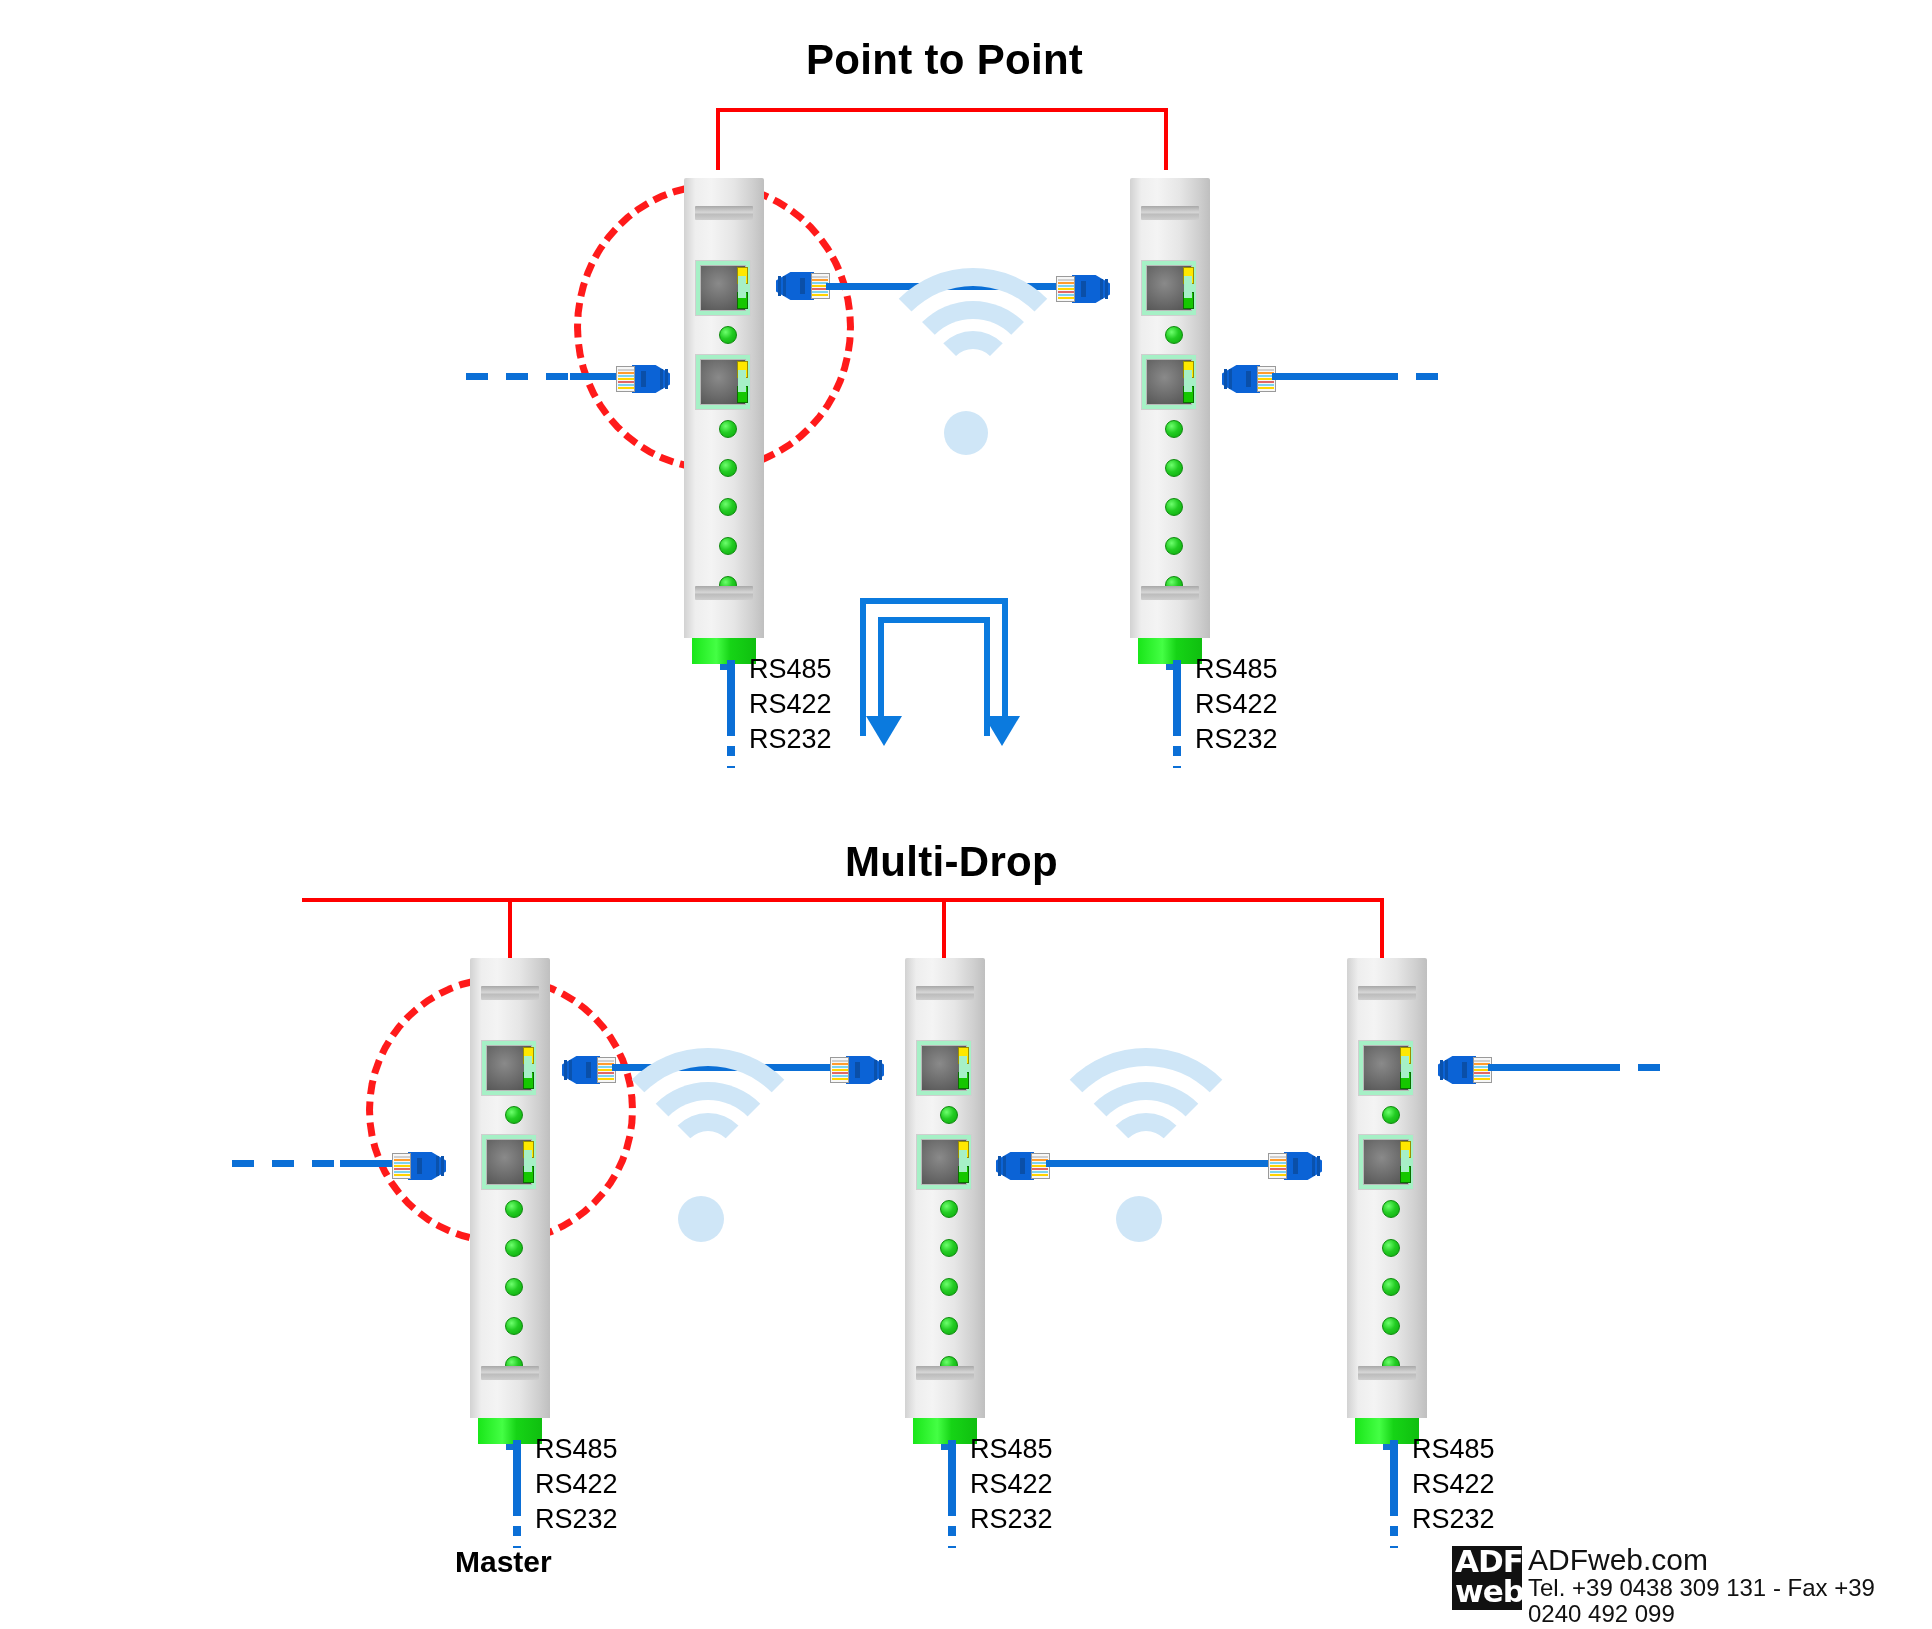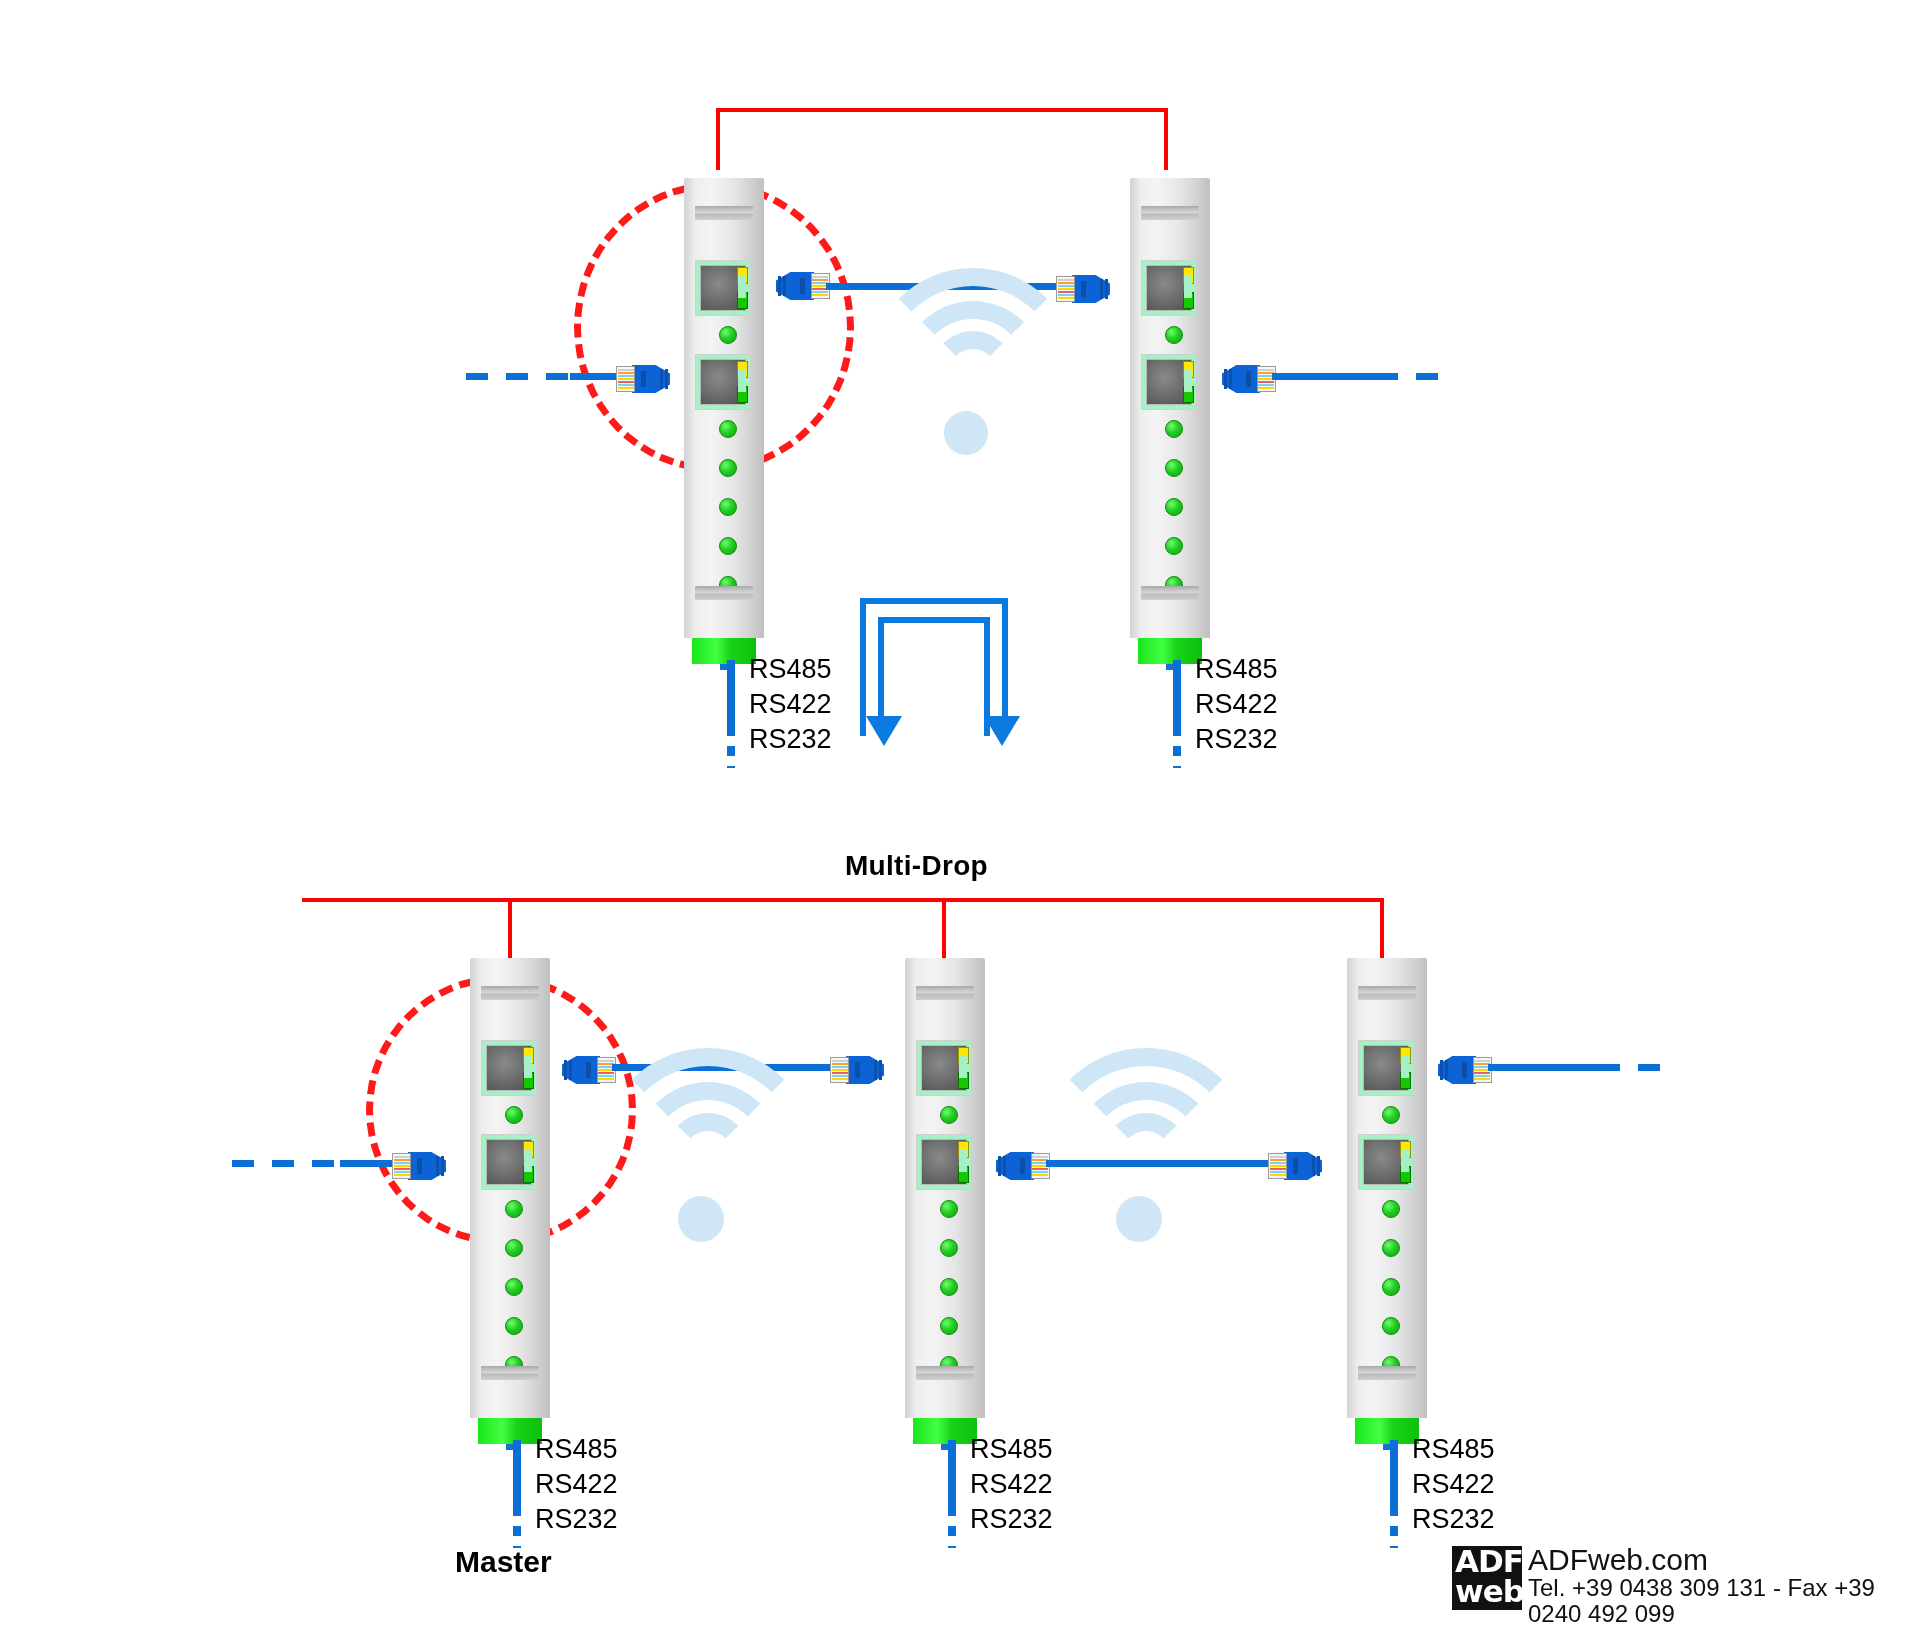--- a/index.html
+++ b/index.html
@@ -8,21 +8,21 @@
   #stage{position:relative;width:1932px;height:1629px;background:#ffffff;overflow:hidden;}
 
   .abs{position:absolute;}
 
   
   .sect-title{
     position:absolute;font-weight:bold;color:#000000;
     white-space:nowrap;letter-spacing:.3px;
   }
   .t-p2p{font-size:42px;}
-  .t-md{font-size:28px;margin-top:12px;}
+  .t-md{font-size:42px;}
 
   
   .red-h{position:absolute;background:#ff0000;height:4px;}
   .red-v{position:absolute;background:#ff0000;width:4px;}
 
   
   .dash-circle{
     position:absolute;border:7px dashed #ff1a1a;border-radius:50%;
     box-sizing:border-box;background:transparent;
   }
@@ -116,20 +116,21 @@
   .foot-text{position:absolute;color:#111;}
   .foot-text .f1{font-size:30px;line-height:30px;}
   .foot-text .f2{font-size:24px;line-height:26px;}
   .foot-text .f3{font-size:24px;line-height:26px;}
 </style>
 </head>
 <body>
 
 <div id="stage">
 
+  <div class="sect-title t-p2p" style="left:806px;top:36px;">Point to Point</div>
 
   <div class="red-h" style="left:716px;top:108px;width:452px;"></div>
   <div class="red-v" style="left:716px;top:108px;height:62px;"></div>
   <div class="red-v" style="left:1164px;top:108px;height:62px;"></div>
 
   <div class="dash-circle" style="left:574px;top:182px;width:280px;height:290px;"></div>
 
   <div class="module" style="left:684px;top:178px;">
     <div class="mod-body">
       <div class="mod-slot top"></div>

